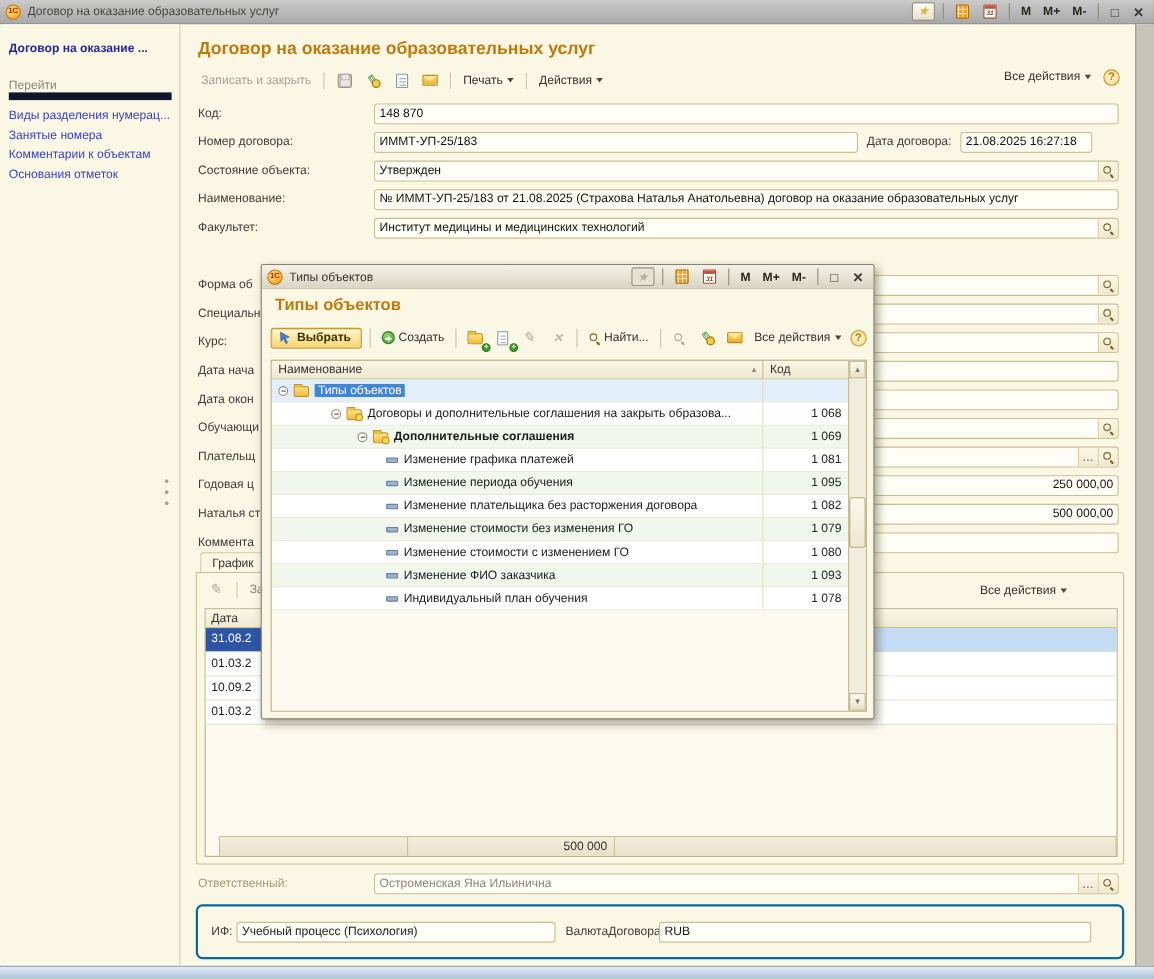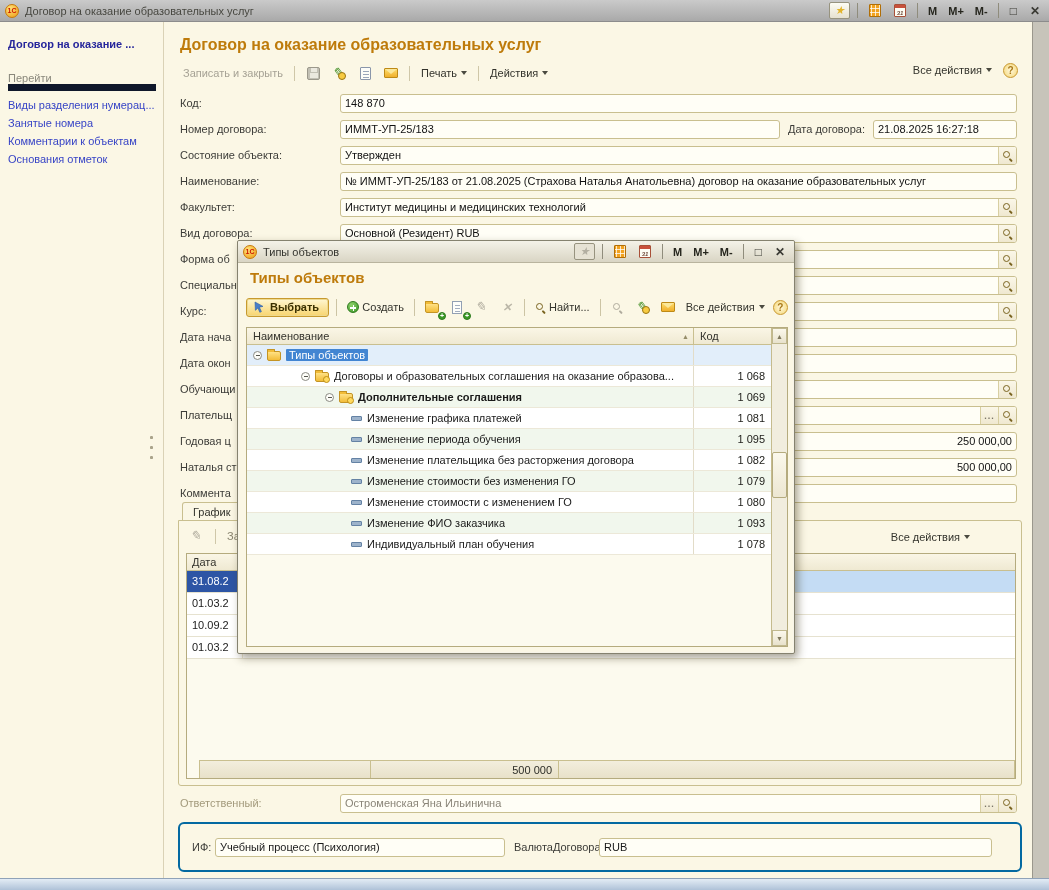--- a/index.html
+++ b/index.html
@@ -241,21 +241,21 @@
     <span class="fctl">
         <span class="val">148 870</span>
       </span>
   </div>
   <div class="frow" style="top:120px">
     <span class="flab">Номер договора:</span>
     <span class="fctl" style="width:440px">
         <span class="val">ИММТ-УП-25/183</span>
       </span>
     <span class="flab" style="left:608px">Дата договора:</span>
-    <span class="fctl" style="left:693px;width:144px">
+    <span class="fctl" style="left:693px;width:120px">
         <span class="val">21.08.2025 16:27:18</span>
       </span>
   </div>
   <div class="frow" style="top:146px">
     <span class="flab">Состояние объекта:</span>
     <span class="fctl">
         <span class="val">Утвержден</span>
         <span class="cbtn">
           <i class="i-mag"></i>
         </span>
@@ -264,29 +264,20 @@
   <div class="frow" style="top:172px">
     <span class="flab">Наименование:</span>
     <span class="fctl">
         <span class="val">№ ИММТ-УП-25/183 от 21.08.2025 (Страхова Наталья Анатольевна) договор на оказание образовательных услуг</span>
       </span>
   </div>
   <div class="frow" style="top:198px">
     <span class="flab">Факультет:</span>
     <span class="fctl">
         <span class="val">Институт медицины и медицинских технологий</span>
-        <span class="cbtn">
-          <i class="i-mag"></i>
-        </span>
-      </span>
-  </div>
-  <div class="frow" style="top:224px">
-    <span class="flab">Вид договора:</span>
-    <span class="fctl">
-        <span class="val">Основной (Резидент) RUB</span>
         <span class="cbtn">
           <i class="i-mag"></i>
         </span>
       </span>
   </div>
   <div class="frow" style="top:250px">
     <span class="flab">Форма об</span>
     <span class="fctl">
         <span class="val"></span>
         <span class="cbtn">
@@ -507,21 +498,21 @@
               <i class="exp"></i>
               <i class="i-folder"></i>
               <span class="tlabel sel">Типы объектов</span>
             </span>
           <span class="tcode"></span>
         </div>
         <div class="trow">
           <span class="tname lv2">
               <i class="exp"></i>
               <i class="i-folder badge"></i>
-              <span class="tlabel">Договоры и образовательных соглашения на оказание образова...</span>
+              <span class="tlabel">Договоры и дополнительные соглашения на закрыть образова...</span>
             </span>
           <span class="tcode">1 068</span>
         </div>
         <div class="trow alt">
           <span class="tname lv3">
               <i class="exp"></i>
               <i class="i-folder badge"></i>
               <span class="tlabel">Дополнительные соглашения</span>
             </span>
           <span class="tcode">1 069</span>

